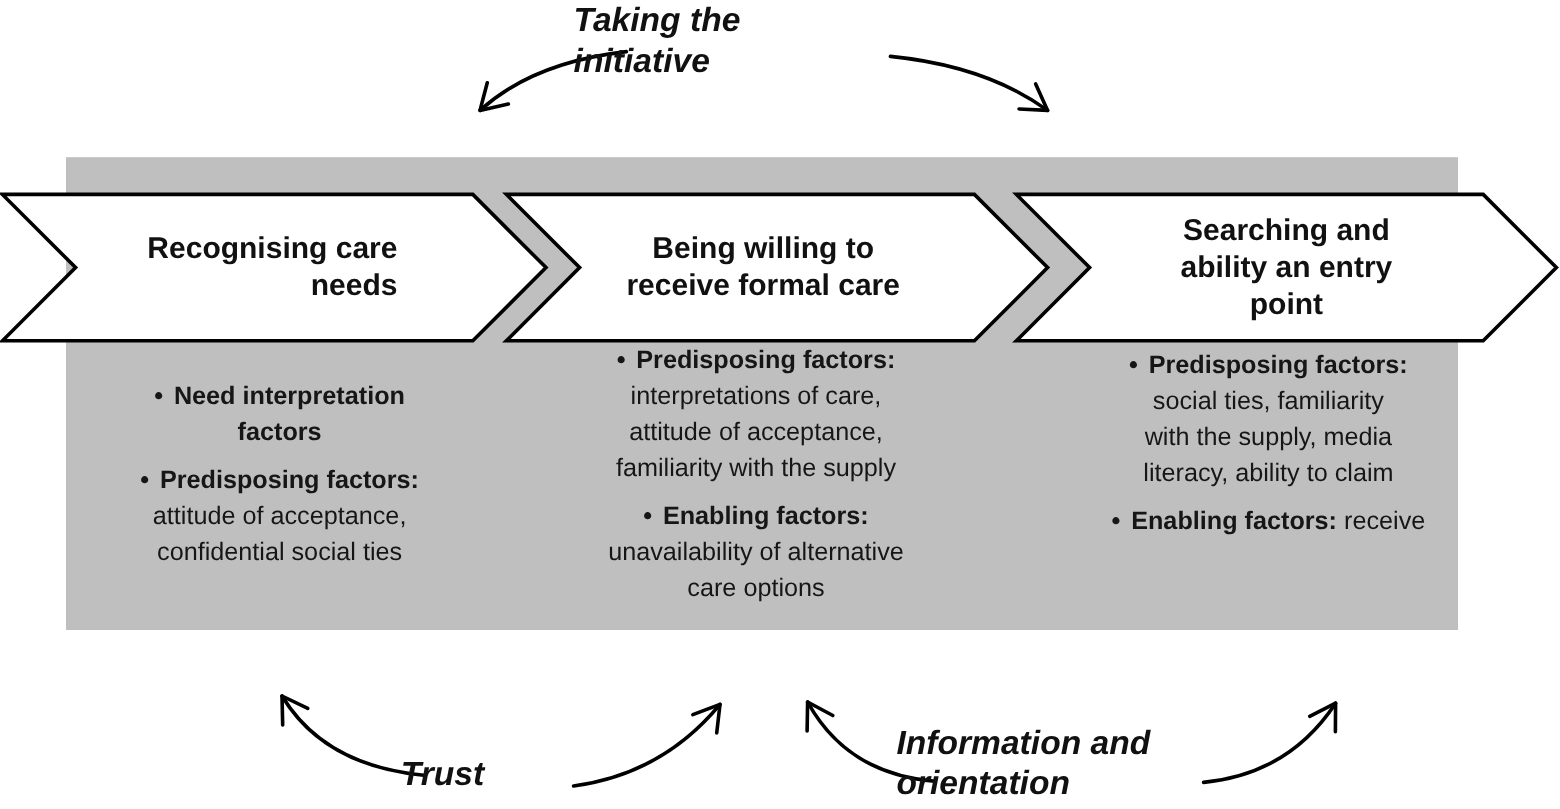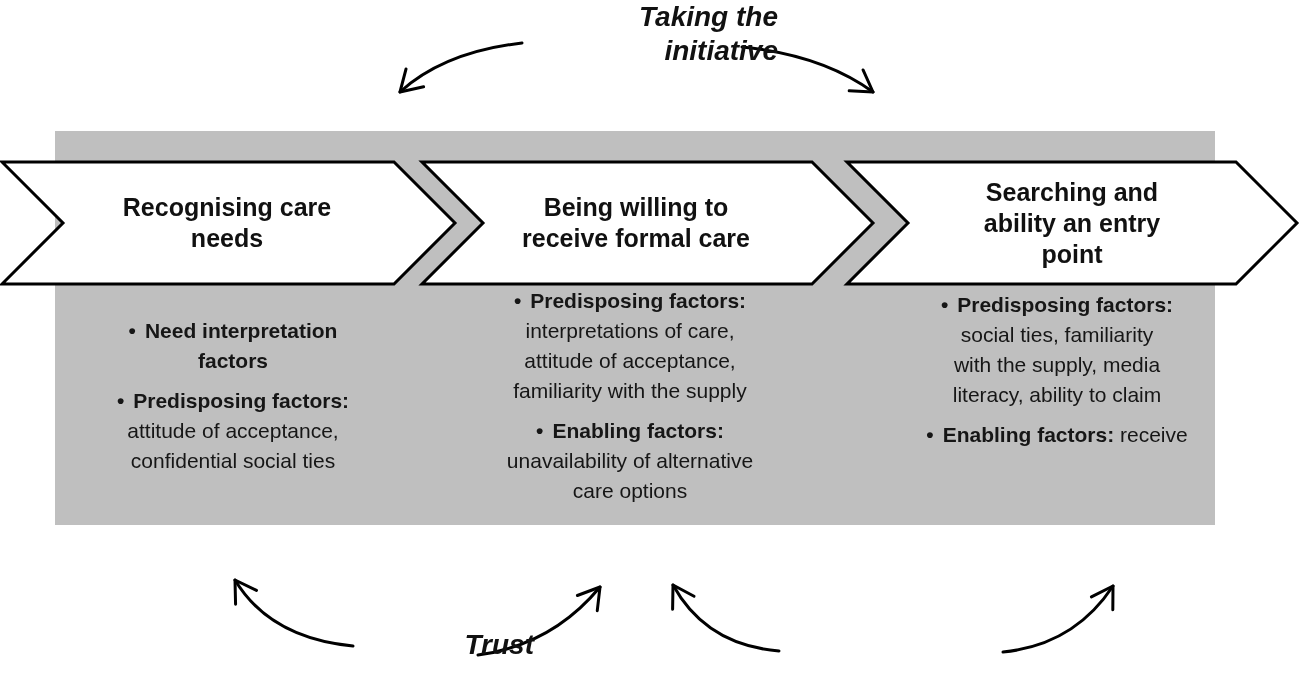--- a/index.html
+++ b/index.html
@@ -23,21 +23,21 @@
     left: 0; top: 0;
     width: 1300px; height: 674px;
     pointer-events: none;
   }
   .annot {
     position: absolute;
     font-style: italic;
     font-weight: 700;
     font-size: 28px;
     line-height: 34px;
-    text-align: right;
+    text-align: left;
     white-space: pre-line;
     color: #111111;
   }
   .stage-title {
     position: absolute;
     top: 162px;
     height: 122px;
     display: flex;
     align-items: center;
     justify-content: center;
@@ -83,22 +83,24 @@
 
     <path d="M 353 646 Q 270 638 235 580" fill="none" stroke="#000000" stroke-width="3" stroke-linecap="round" marker-end="url(#ah)"></path>
     <path d="M 478 655 Q 552 645 600 587" fill="none" stroke="#000000" stroke-width="3" stroke-linecap="round" marker-end="url(#ah)"></path>
     <path d="M 779 651 Q 706 645 673 585" fill="none" stroke="#000000" stroke-width="3" stroke-linecap="round" marker-end="url(#ah)"></path>
     <path d="M 1003 652 Q 1074 645 1113 586" fill="none" stroke="#000000" stroke-width="3" stroke-linecap="round" marker-end="url(#ah)"></path>
   </svg>
 
   <div class="annot" style="left:478px; top:0px; width:300px;">Taking the
 initiative</div>
   <div class="annot" style="left:334px; top:628px; width:200px;">Trust</div>
+  <div class="annot" style="left:747px; top:602px; width:300px;">Information and
+orientation</div>
 
-  <div class="stage-title" style="left:57px; width:340px;">Recognising care
+  <div class="stage-title" style="left:57px; width:340px;text-align:right;">Recognising care
 needs</div>
   <div class="stage-title" style="left:466px; width:340px;">Being willing to
 receive formal care</div>
   <div class="stage-title" style="left:902px; width:340px;">Searching and
 ability an entry
 point</div>
 
   <div class="bullets" style="left:68px; top:316px;">
     <p class="bullet"><span class="bmark">•</span><b>Need interpretation
 factors</b><span></span></p>

